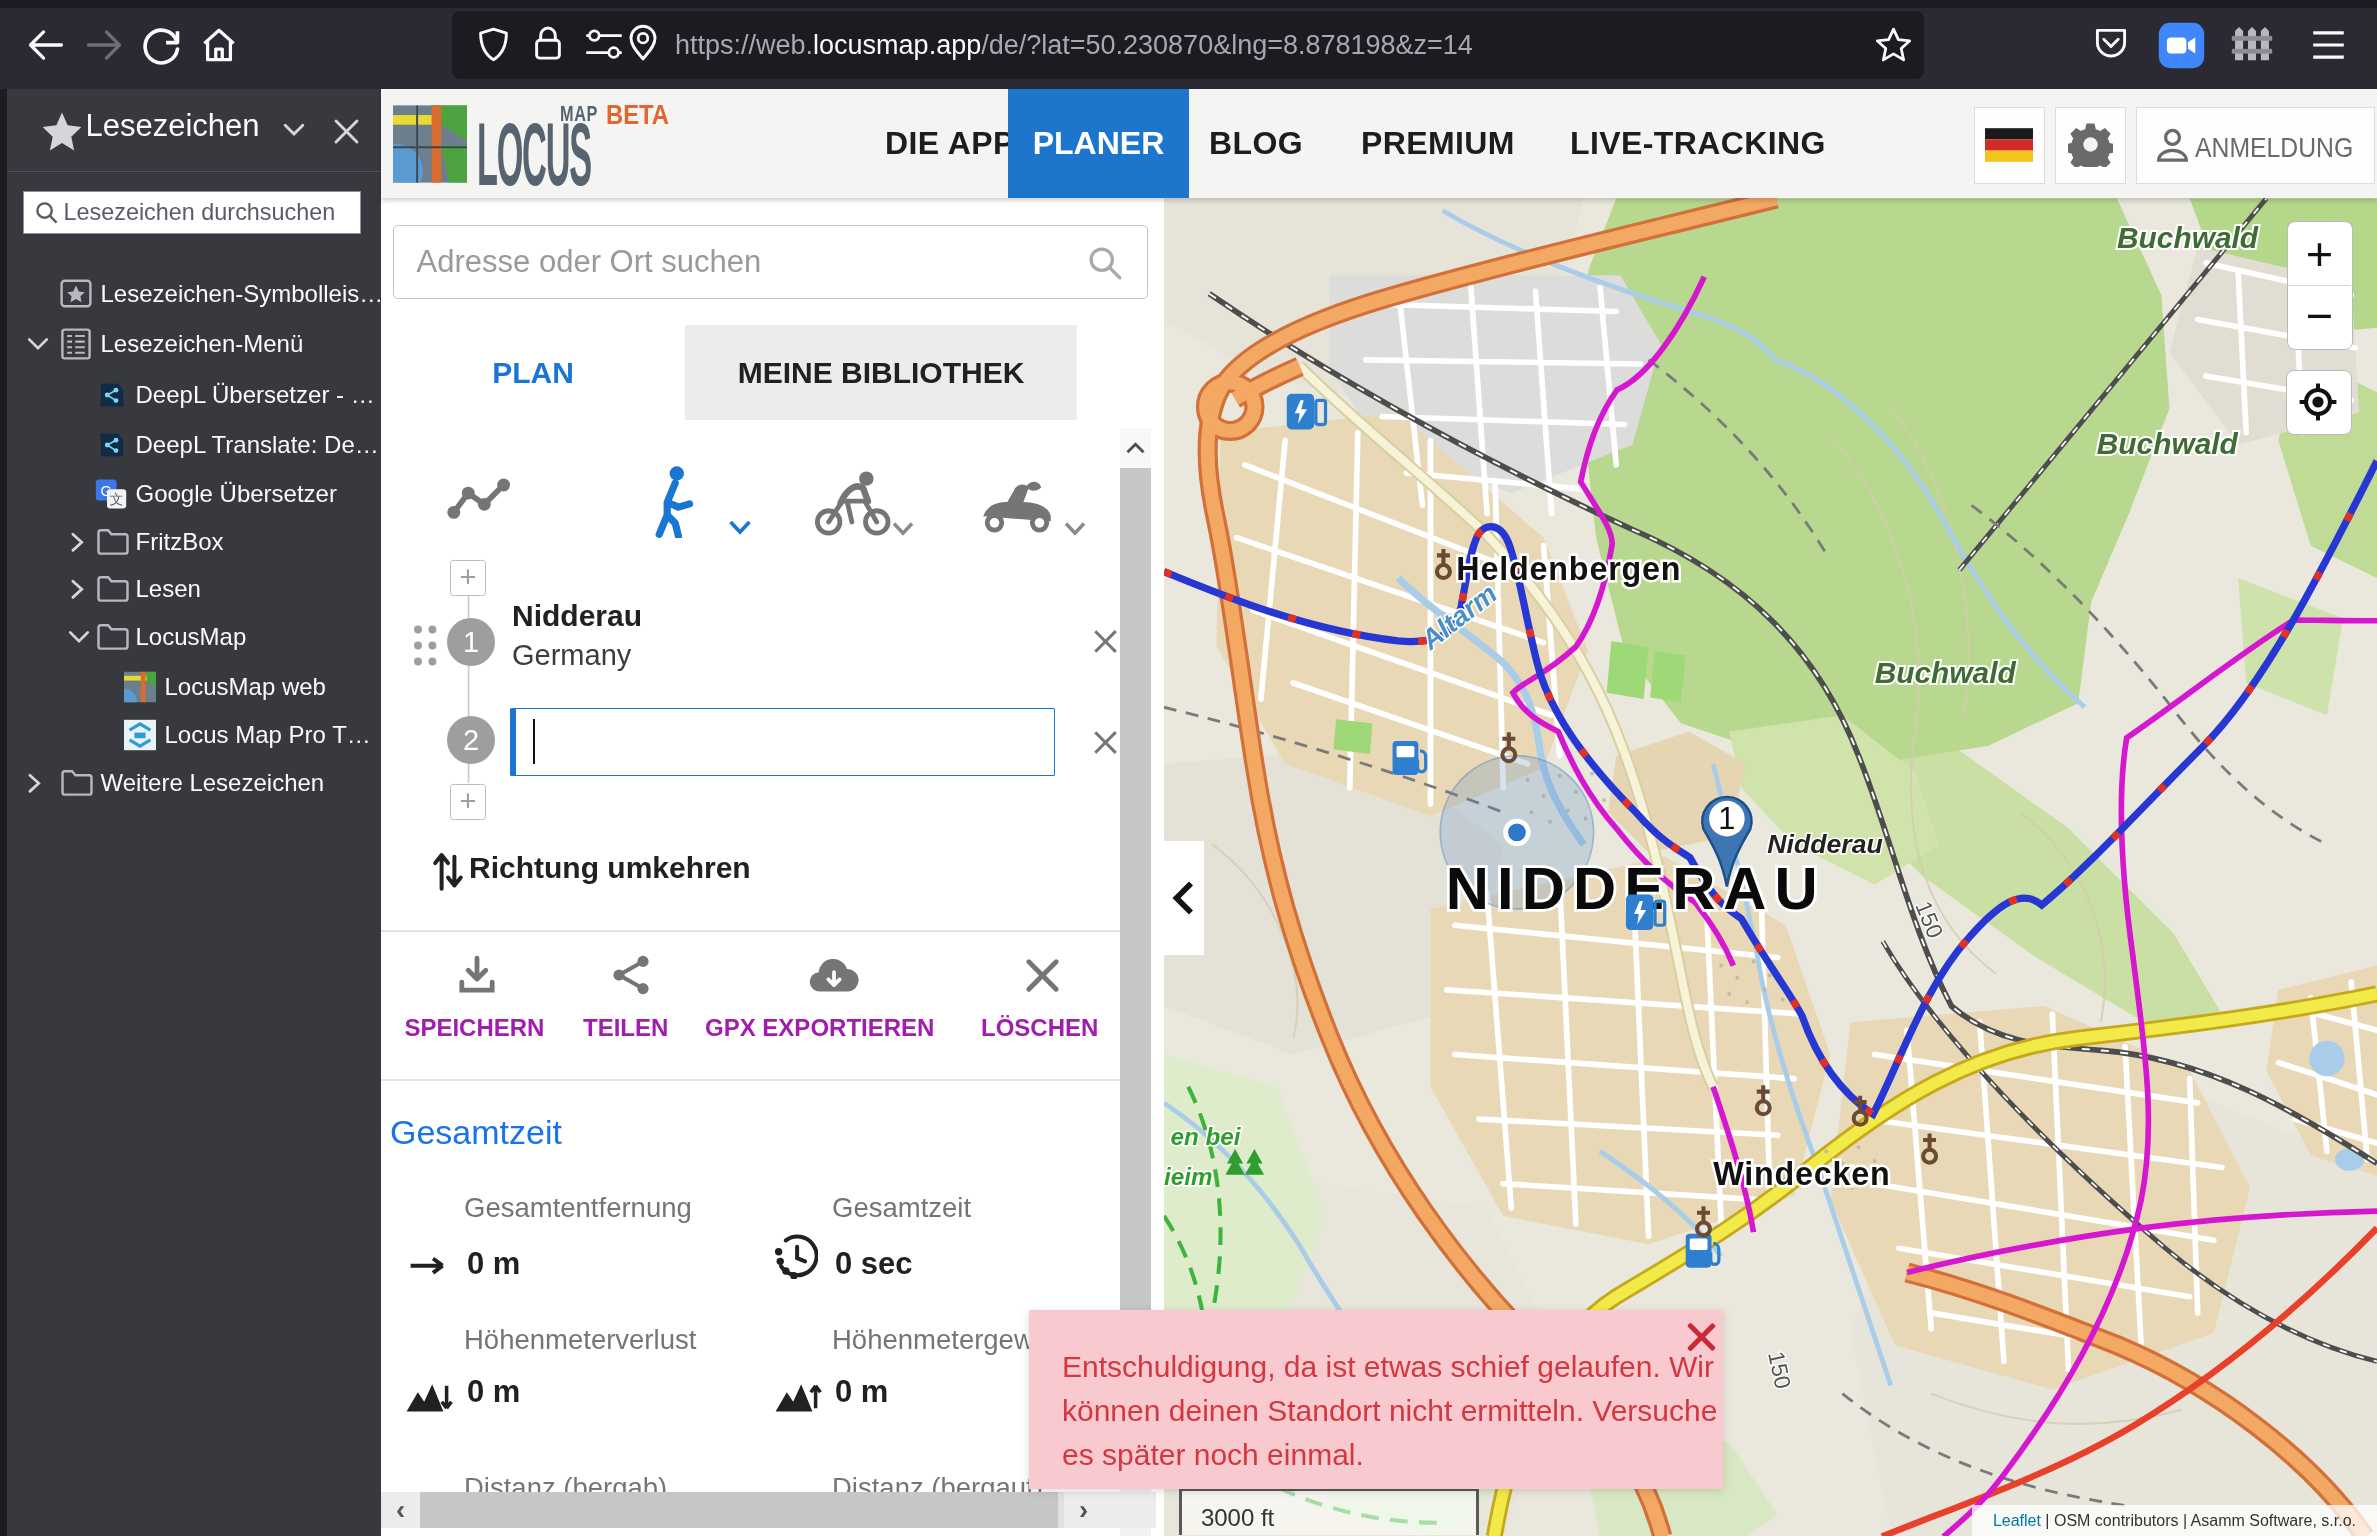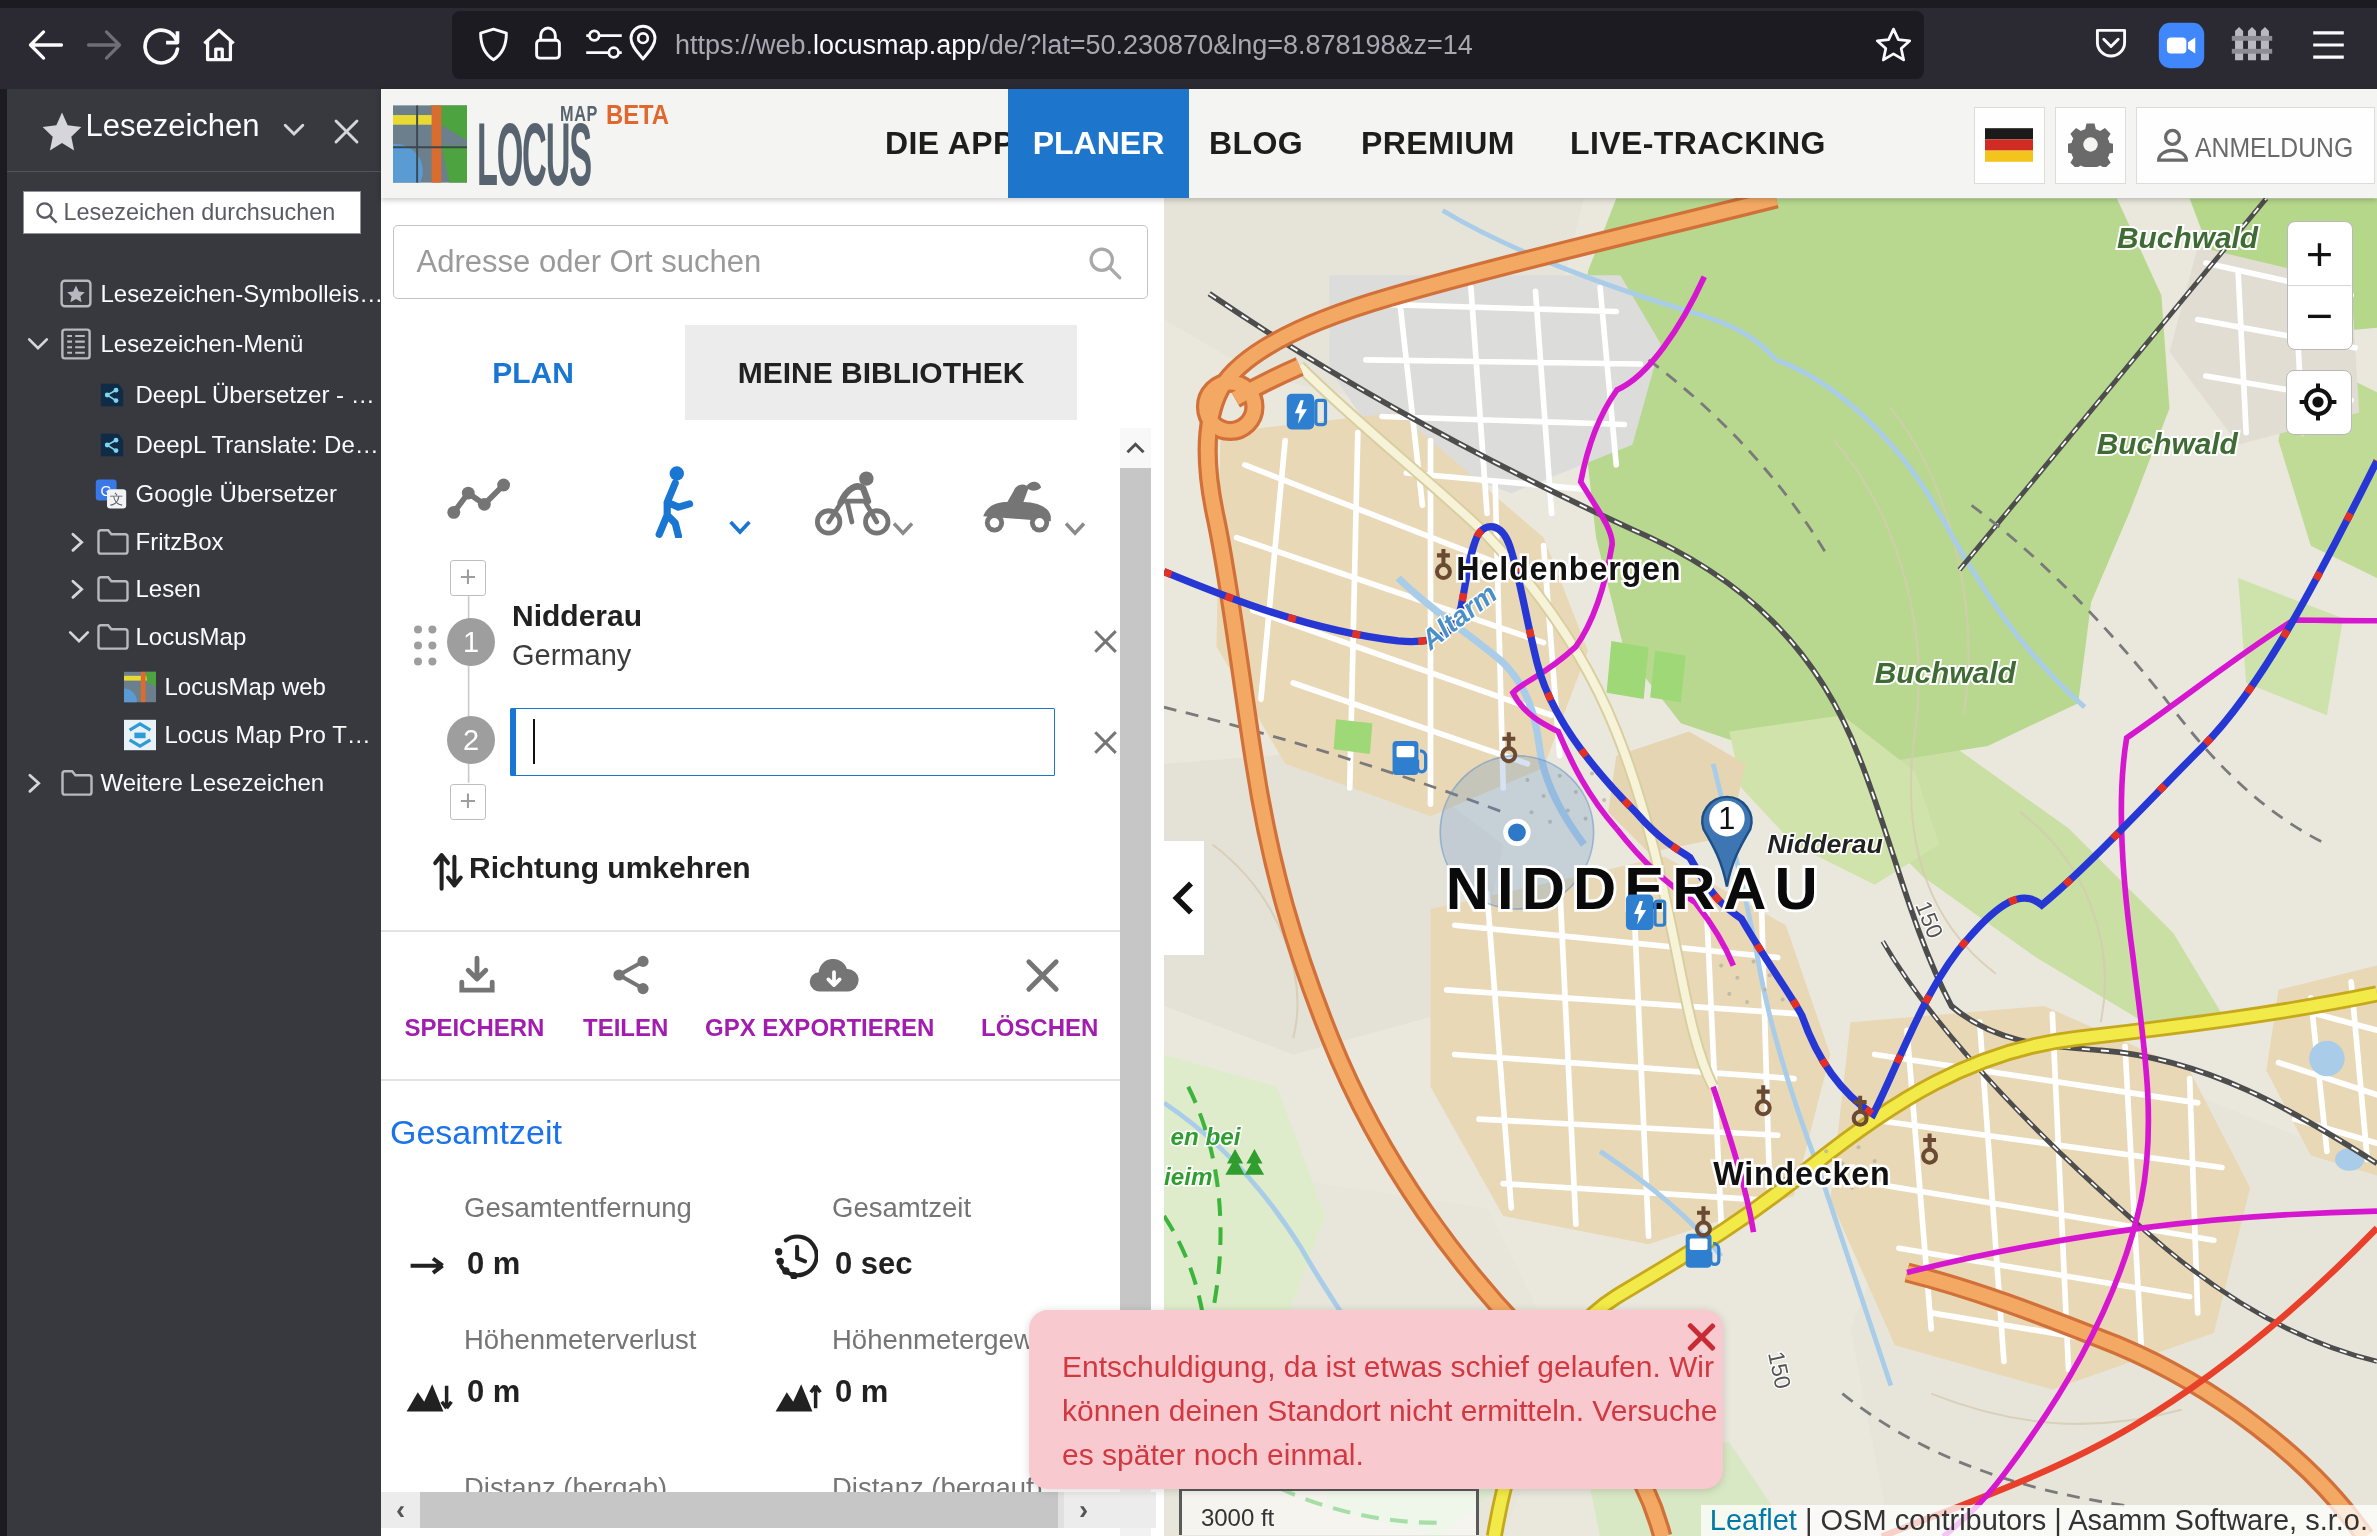--- a/index.html
+++ b/index.html
@@ -51,24 +51,24 @@
 .btnlabel{position:absolute;font-weight:bold;font-size:24px;color:#a21caf;white-space:nowrap;}
 
 .statlabel{position:absolute;font-size:27.5px;color:#757575;white-space:nowrap;}
 .statval{position:absolute;font-weight:bold;font-size:31px;color:#212121;}
 
 #map{position:absolute;left:1164px;top:198px;width:1213px;height:1339px;overflow:hidden;background:#ebe9df;}
 .mapbtn{position:absolute;background:#fff;border:1.6px solid #b9b9b9;border-radius:8px;}
 #collapse{position:absolute;left:0px;top:643px;width:40px;height:114px;background:#fff;display:flex;align-items:center;justify-content:center;}
 #scalebar{position:absolute;left:14.5px;top:1290px;width:300px;height:47px;background:rgba(255,255,255,0.55);border:3.2px solid #5a5a5a;border-bottom:none;}
 #scalebar span{position:absolute;left:19.4px;top:13px;font-size:24px;color:#333;}
-#attrib{position:absolute;right:0;top:1307px;height:31.5px;background:rgba(255,255,255,0.75);font-size:29px;color:#333;padding:0 9px;line-height:31.5px;white-space:nowrap;}
+#attrib{position:absolute;right:0;top:1307px;height:31.5px;background:rgba(255,255,255,0.75);font-size:16px;color:#333;padding:0 21px;line-height:31.5px;white-space:nowrap;}
 #attrib b{color:#0078a8;font-weight:normal;}
 
-#toast{position:absolute;left:1029px;top:1310px;width:694px;height:179px;background:#f8c9ce;border-radius:19px;z-index:40;box-shadow:0 1.6px 8px rgba(0,0,0,0.15);}
+#toast{position:absolute;left:1029px;top:1310px;width:694px;height:179px;background:#f8c9ce;border-radius:0;z-index:40;box-shadow:0 1.6px 8px rgba(0,0,0,0.15);}
 #toast .txt{position:absolute;left:33px;top:35px;font-size:30px;line-height:44px;color:#d13840;white-space:nowrap;}
 #toast .tx{position:absolute;right:8px;top:11.3px;width:29px;height:29px;}
 #toast .tx:before,#toast .tx:after{content:"";position:absolute;left:13px;top:-2.4px;width:4.8px;height:36px;background:#c92a33;border-radius:1.6px;}
 #toast .tx:before{transform:rotate(45deg);}
 #toast .tx:after{transform:rotate(-45deg);}
 </style></head>
 <body>
 <div id="page">
 
 <div id="chrome">

